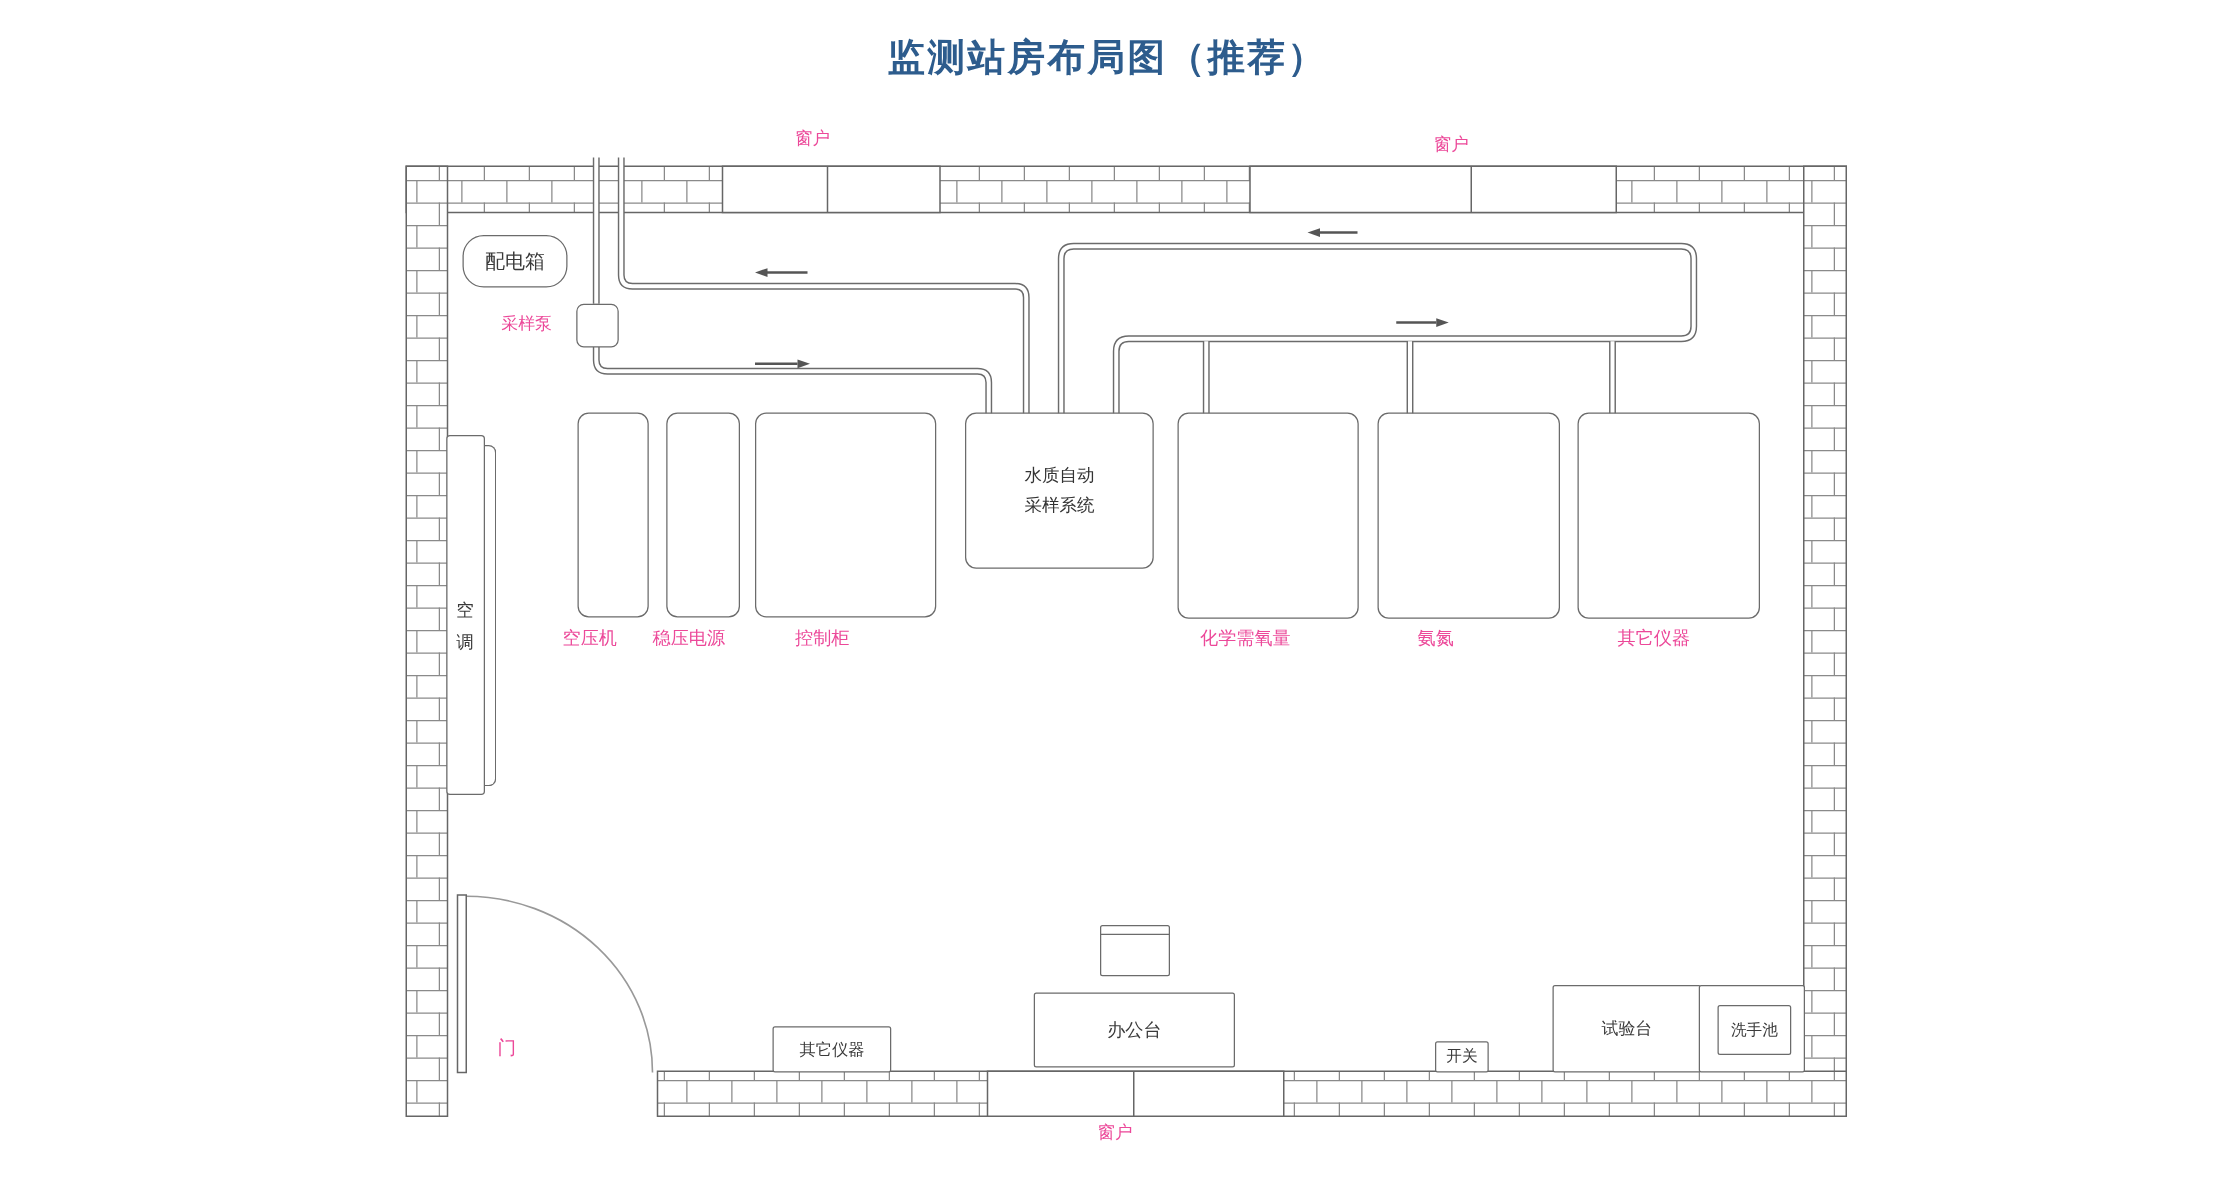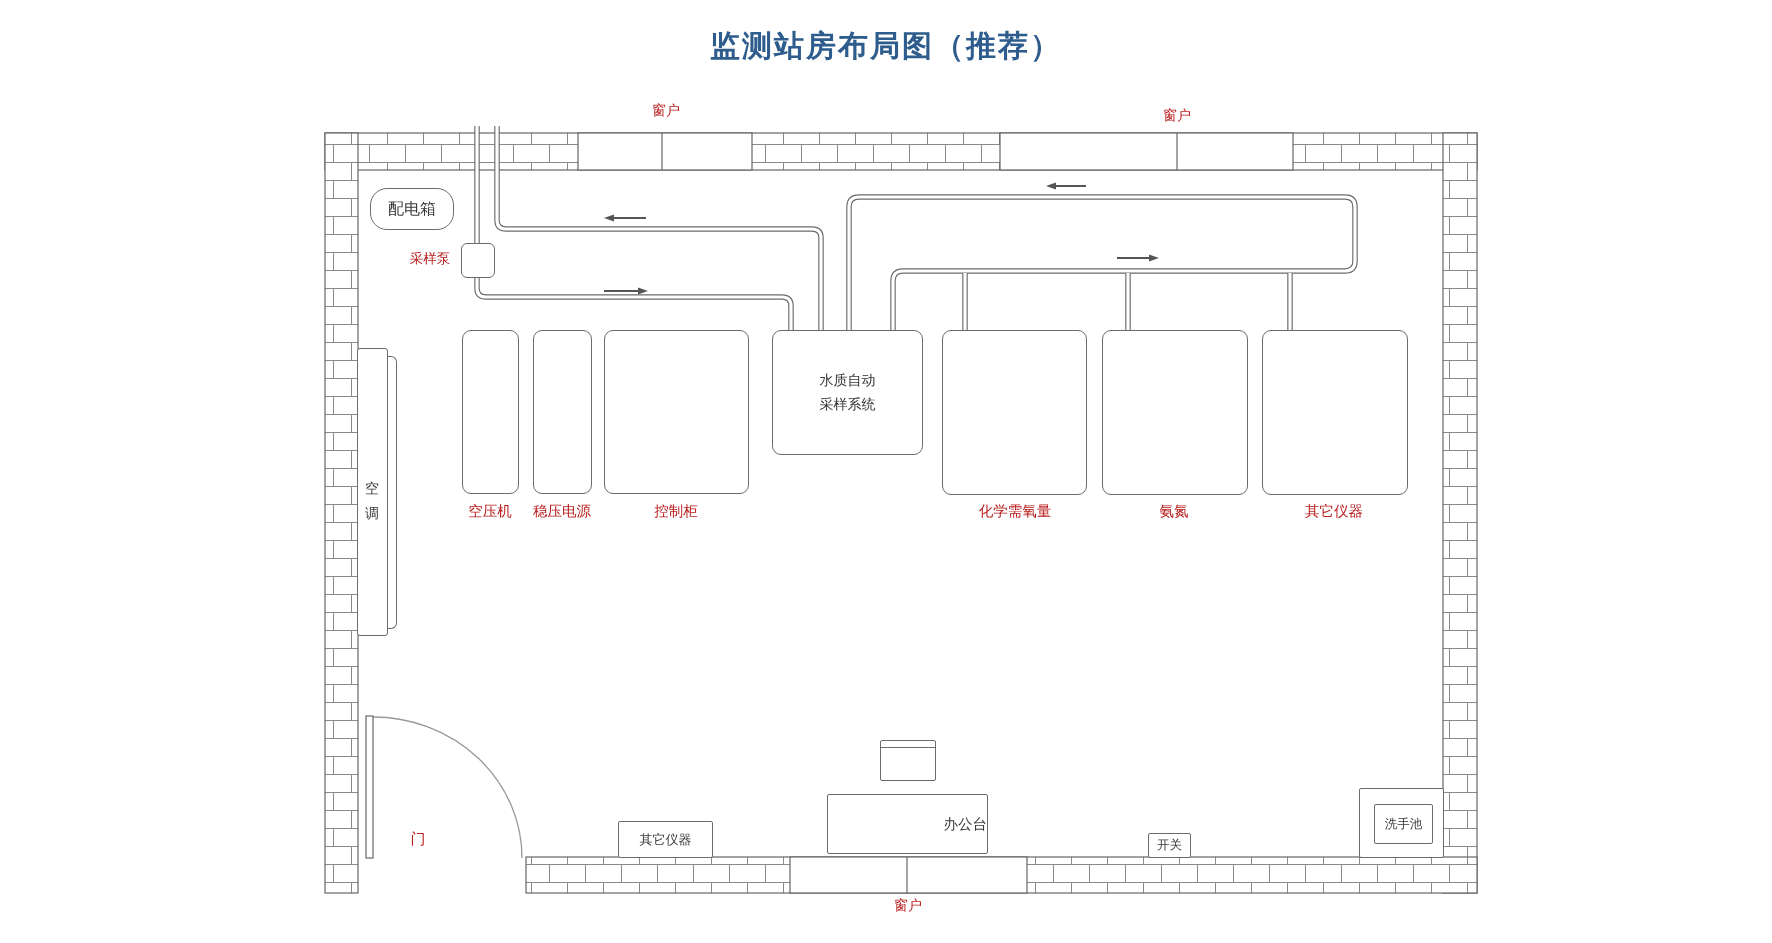--- a/index.html
+++ b/index.html
@@ -13,21 +13,21 @@
   }
   .plan-svg{position:absolute;left:0;top:0;}
   .abs{position:absolute;box-sizing:border-box;}
   .box{
     position:absolute;box-sizing:border-box;background:#fff;
     border:1.5px solid #6b6b6b;border-radius:9px;
   }
   .sq{border-radius:2px;}
   .cell{display:flex;align-items:center;justify-content:center;text-align:center;}
   .lbl{
-    position:absolute;text-align:center;font-size:14px;color:#b91c1c;line-height:1.2;
+    position:absolute;font-size:14px;color:#ec4899;line-height:1.2;
     white-space:nowrap;
   }
   .eq-text{font-size:14px;color:#333;line-height:1.7;}
   .ac-label{
     writing-mode:vertical-lr;letter-spacing:26px;font-size:14px;color:#3a3a3a;
     display:flex;align-items:center;justify-content:center;width:100%;height:100%;
     padding-top:6px;box-sizing:border-box;
   }
   .chair-back{position:absolute;left:-1px;right:-1px;top:6px;border-top:1.5px solid #6b6b6b;}
 </style>
@@ -135,26 +135,29 @@
   <div class="lbl" style="left:1294px;top:503px;width:80px;font-size:14.5px;">其它仪器</div>
 
   <div class="box sq cell" style="left:618px;top:821px;width:95px;height:37px;font-size:13px;">
     <span>其它仪器</span>
   </div>
 
   <div class="box sq" style="left:880px;top:740px;width:56px;height:41px;">
     <div class="chair-back"></div>
   </div>
 
-  <div class="box sq cell" style="left:827px;top:794px;width:161px;height:60px;font-size:14.5px;justify-content:flex-end;">
+  <div class="box sq cell" style="left:827px;top:794px;width:161px;height:60px;font-size:14.5px;">
     <span>办公台</span>
   </div>
 
   <div class="box sq cell" style="left:1148px;top:833px;width:43px;height:25px;font-size:12.5px;">
     <span>开关</span>
   </div>
 
+  <div class="box sq cell" style="left:1242px;top:788px;width:119px;height:70px;font-size:13.5px;">
+    <span>试验台</span>
+  </div>
   <div class="box sq" style="left:1359px;top:788px;width:85px;height:70px;"></div>
   <div class="box sq cell" style="left:1374px;top:804px;width:59px;height:40px;font-size:12.5px;align-items:center;">
     <span>洗手池</span>
   </div>
 
 </div>
 
 </body></html>

